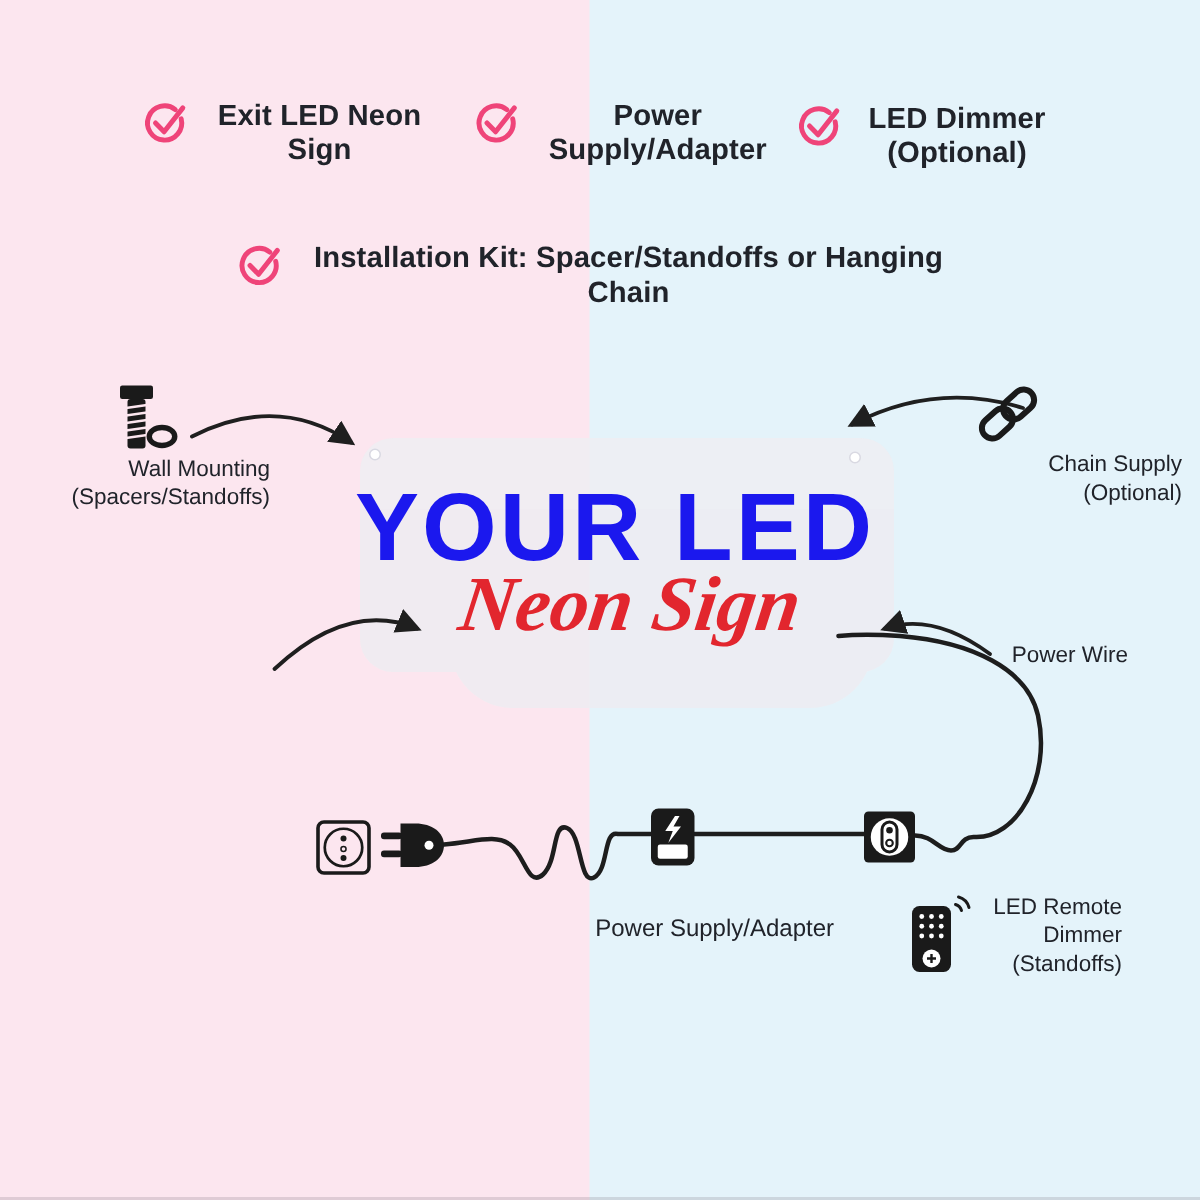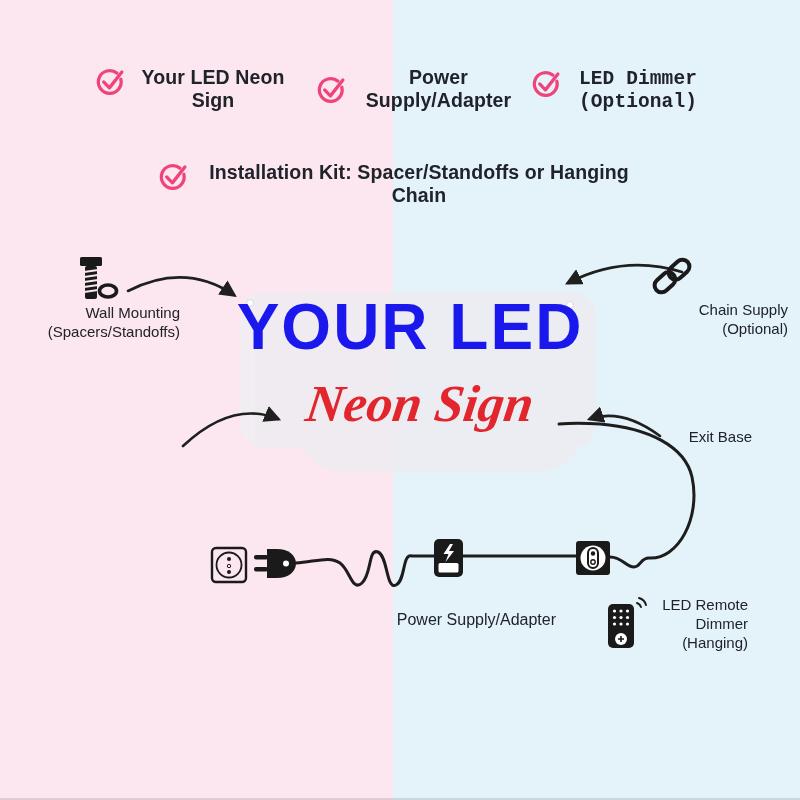--- a/index.html
+++ b/index.html
@@ -130,59 +130,59 @@
         <path d="M31,0 a10,10 0 0 1 7,7"></path>
       </g>
     </g>
   </svg>
 
   <div class="abs txt check-item" style="left:95px;top:66px;">
     <svg class="check-icon" viewBox="0 0 34 34">
       <path d="M24,7.8 A12.5,12.5 0 1 0 28.3,14.5" fill="none" stroke="var(--accent-pink)" stroke-width="3.6" stroke-linecap="round"></path>
       <path d="M9.5,17.5 L15.8,24 L29.5,6.5" fill="none" stroke="var(--accent-pink)" stroke-width="3.6" stroke-linecap="round" stroke-linejoin="round"></path>
     </svg>
-    <div class="check-label" style="width:156px;">Your LED Neon
+    <div class="check-label" style="width:156px;">Exit LED Neon
 Sign</div>
   </div>
 
-  <div class="abs txt check-item" style="left:316px;top:66px;align-items:center;">
+  <div class="abs txt check-item" style="left:316px;top:66px;">
     <svg class="check-icon" viewBox="0 0 34 34">
       <path d="M24,7.8 A12.5,12.5 0 1 0 28.3,14.5" fill="none" stroke="var(--accent-pink)" stroke-width="3.6" stroke-linecap="round"></path>
       <path d="M9.5,17.5 L15.8,24 L29.5,6.5" fill="none" stroke="var(--accent-pink)" stroke-width="3.6" stroke-linecap="round" stroke-linejoin="round"></path>
     </svg>
     <div class="check-label" style="width:165px;">Power
 Supply/Adapter</div>
   </div>
 
   <div class="abs txt check-item" style="left:531px;top:68px;">
     <svg class="check-icon" viewBox="0 0 34 34">
       <path d="M24,7.8 A12.5,12.5 0 1 0 28.3,14.5" fill="none" stroke="var(--accent-pink)" stroke-width="3.6" stroke-linecap="round"></path>
       <path d="M9.5,17.5 L15.8,24 L29.5,6.5" fill="none" stroke="var(--accent-pink)" stroke-width="3.6" stroke-linecap="round" stroke-linejoin="round"></path>
     </svg>
-    <div class="check-label" style="width:134px;font-family:Liberation Mono, monospace;">LED Dimmer
+    <div class="check-label" style="width:134px;">LED Dimmer
 (Optional)</div>
   </div>
 
   <div class="abs txt check-item" style="left:158px;top:161px;">
     <svg class="check-icon" viewBox="0 0 34 34">
       <path d="M24,7.8 A12.5,12.5 0 1 0 28.3,14.5" fill="none" stroke="var(--accent-pink)" stroke-width="3.6" stroke-linecap="round"></path>
       <path d="M9.5,17.5 L15.8,24 L29.5,6.5" fill="none" stroke="var(--accent-pink)" stroke-width="3.6" stroke-linecap="round" stroke-linejoin="round"></path>
     </svg>
     <div class="check-label" style="width:442px;">Installation Kit: Spacer/Standoffs or Hanging
 Chain</div>
   </div>
 
-  <div class="abs txt sign-line1" style="left:235px;top:290px;width:350px;">YOUR LED</div>
+  <div class="abs txt sign-line1" style="left:235px;top:314px;width:350px;">YOUR LED</div>
   <div class="abs txt sign-line2" style="left:260px;top:374px;width:320px;">Neon Sign</div>
 
   <div class="abs txt note" style="left:12px;top:304px;width:168px;">Wall Mounting
 (Spacers/Standoffs)</div>
   <div class="abs txt note" style="left:648px;top:301px;width:140px;">Chain Supply
 (Optional)</div>
-  <div class="abs txt note" style="left:662px;top:428px;width:90px;white-space:nowrap;">Exit Base</div>
+  <div class="abs txt note" style="left:662px;top:428px;width:90px;white-space:nowrap;">Power Wire</div>
 
   <div class="abs txt note" style="left:336px;top:610px;width:220px;white-space:nowrap;font-size:16px;">Power Supply/Adapter</div>
   <div class="abs txt note" style="left:643px;top:596px;width:105px;">LED Remote
 Dimmer
-(Hanging)</div>
+(Standoffs)</div>
 
   <div class="bottom-edge"></div>
 </div>
 
 </body></html>

